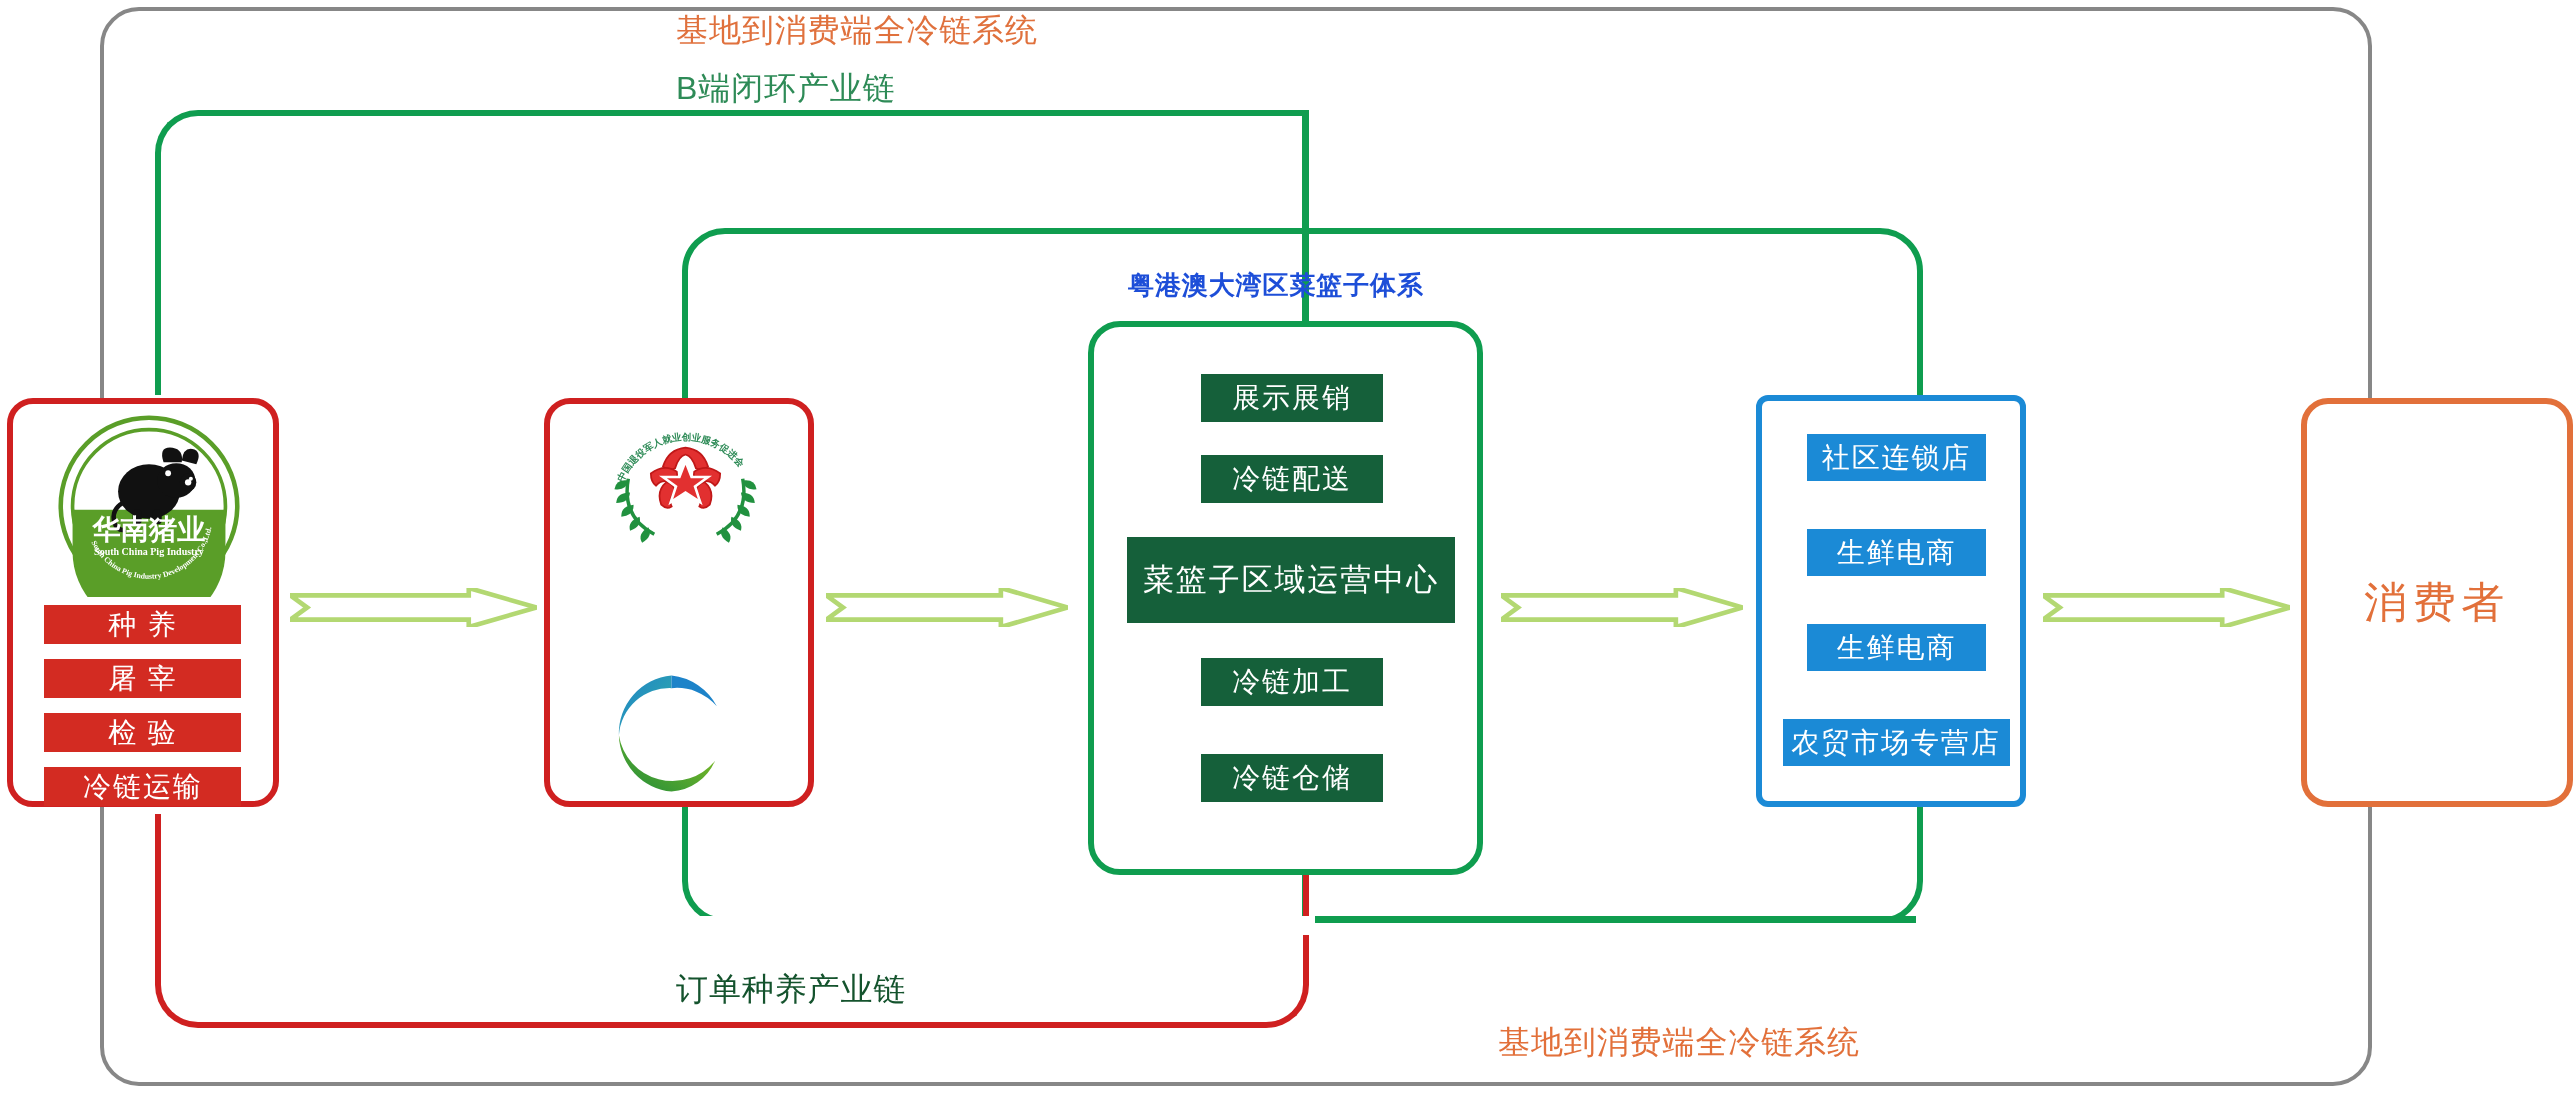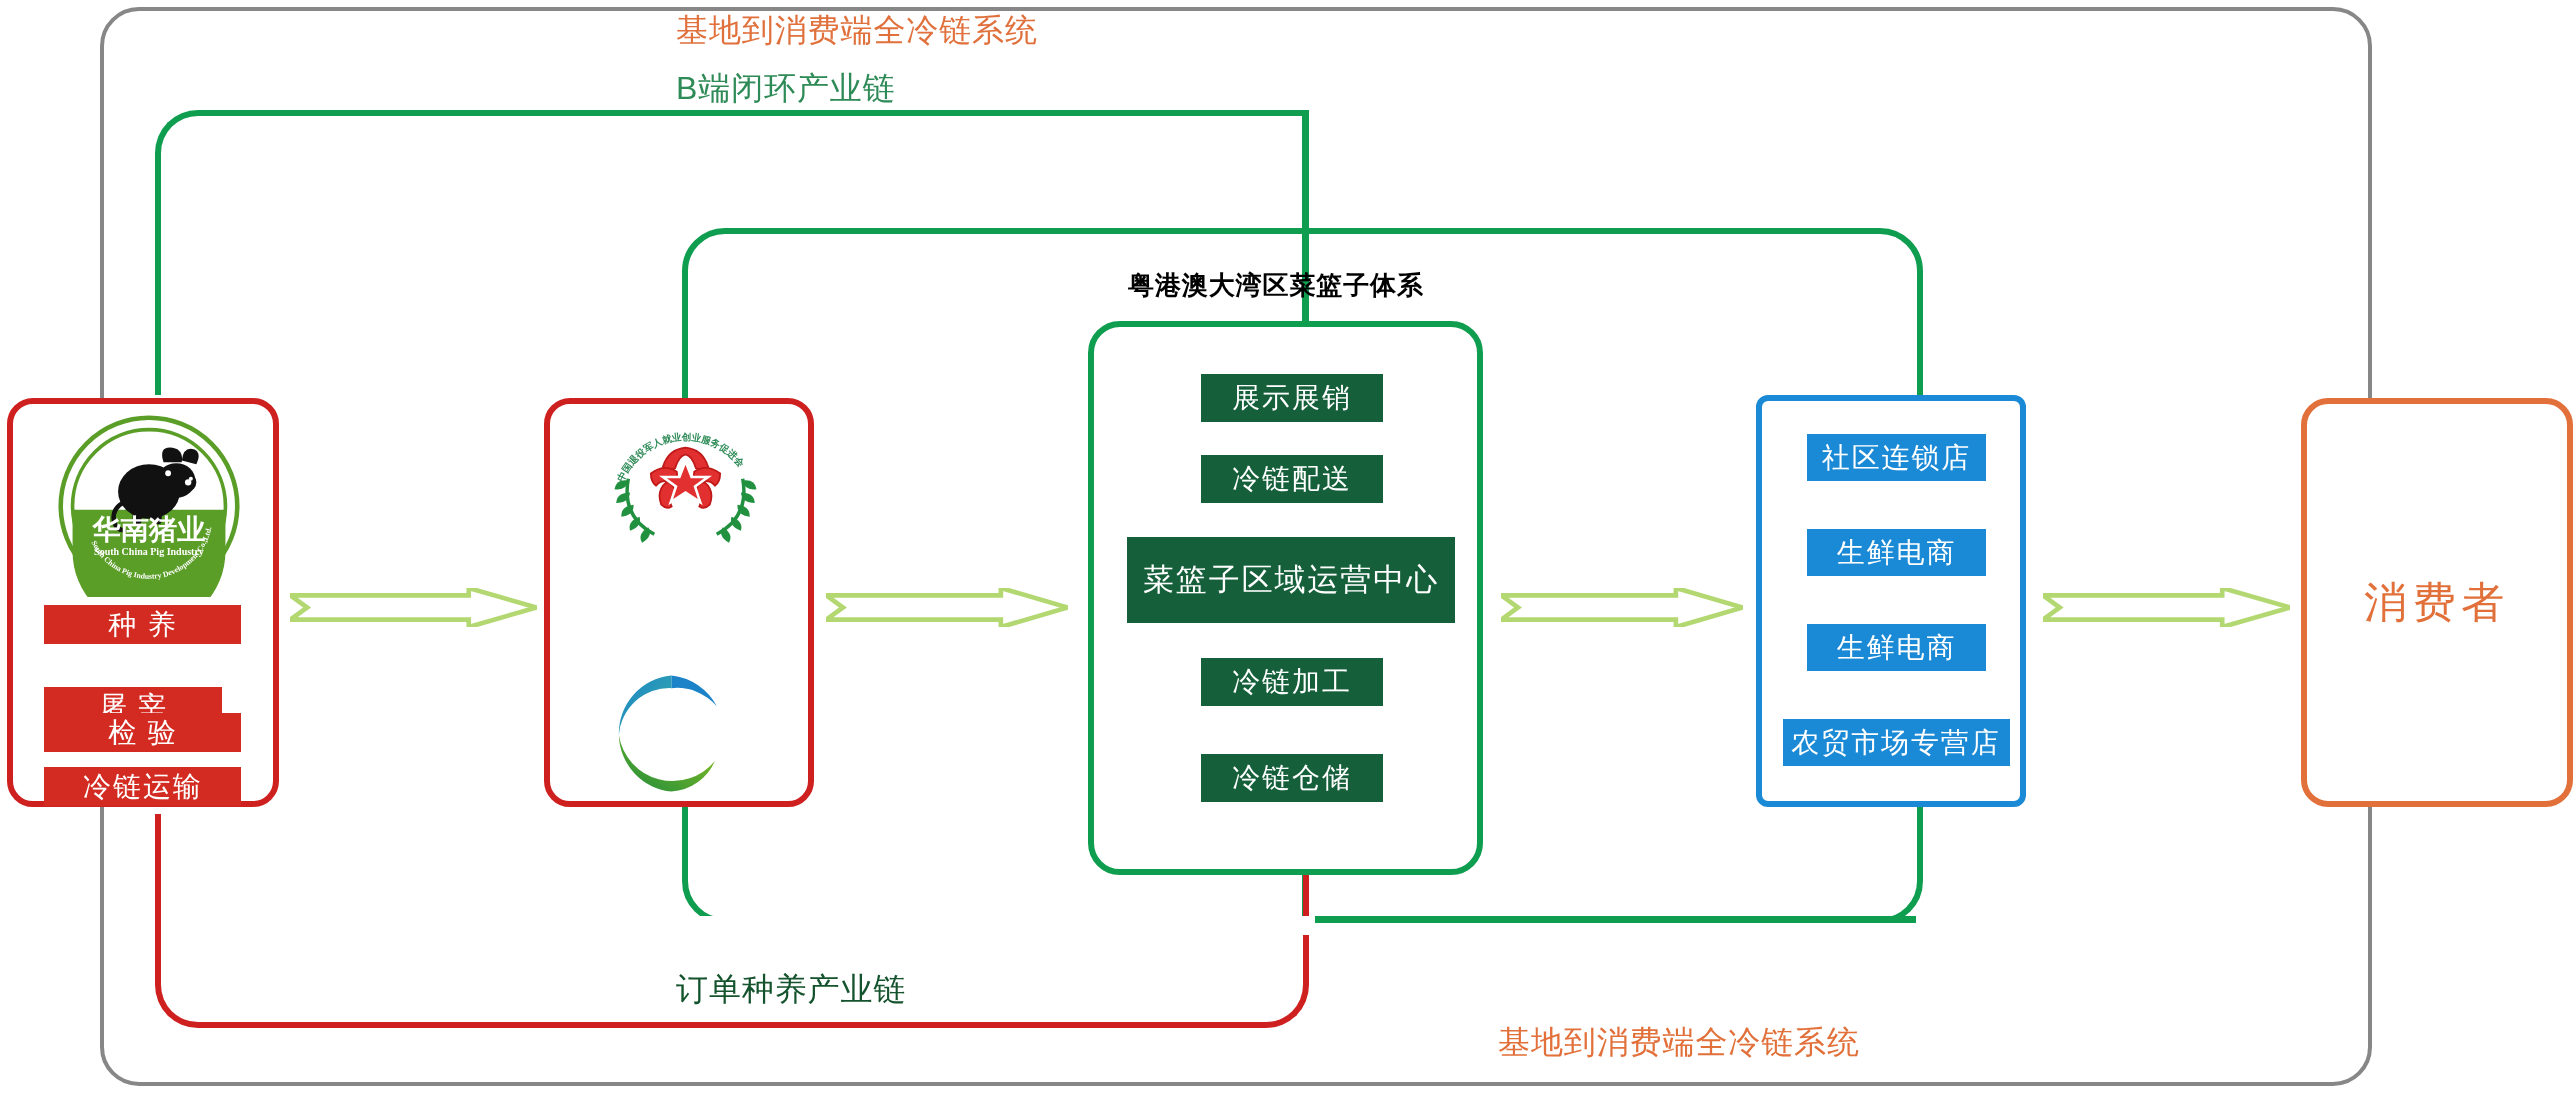--- a/index.html
+++ b/index.html
@@ -61,21 +61,21 @@
   
   .label {
     position: absolute;
     white-space: nowrap;
     letter-spacing: 0.9px;
   }
   .label-orange { color: #e0713d; font-size: 32px; }
   .label-green  { color: #2e8b57; font-size: 32px; }
   .label-red    { color: #14532d; font-size: 32px; }
   .label-darkgreen-bold {
-    color: #000000;
+    color: #1d4ed8;
     font-size: 26px;
     font-weight: bold;
     letter-spacing: 0.9px;
   }
   .label-orange-big { color: #e2703a; font-size: 43px; letter-spacing: 5.6px; }
 
   
   .arrow { position: absolute; }
 
   
@@ -149,21 +149,21 @@
         <text x="100" y="136" text-anchor="middle" fill="#ffffff" font-family="'Liberation Sans',sans-serif" font-size="31" font-weight="bold">华南猪业</text>
         <text x="100" y="154" text-anchor="middle" fill="#ffffff" font-family="'Liberation Serif',serif" font-size="11" font-weight="bold">South China Pig Industry</text>
         <path id="ringpath" d="M 30 110 A 70 70 0 0 0 170 110" fill="none"></path>
         <text fill="#ffffff" font-family="'Liberation Serif',serif" font-size="8.5" font-weight="bold">
           <textPath href="#ringpath" startOffset="14%">South China Pig Industry Development Co.,Ltd.</textPath>
         </text>
       </svg>
     </div>
 
     <div class="chip chip-red" style="left:31px; top:201px; width:197px; height:39px;">种 养</div>
-    <div class="chip chip-red" style="left:31px; top:255px; width:178px; height:39px;margin-top:28px;">屠 宰</div>
+    <div class="chip chip-red" style="left:31px; top:255px; width:197px; height:39px;">屠 宰</div>
     <div class="chip chip-red" style="left:31px; top:309px; width:197px; height:39px;">检 验</div>
     <div class="chip chip-red" style="left:31px; top:363px; width:197px; height:39px;">冷链运输</div>
   </div>
 
   <div class="arrow" style="left:290px; top:588px; width:247px; height:39px;">
     <svg width="247" height="39" viewBox="0 0 265 42">
       <polygon points="0,8 18,21 0,34 192,34 192,42 265,21 192,0 192,8" fill="#ffffff" stroke="#b3d872" stroke-width="5"></polygon>
     </svg>
   </div>
 

